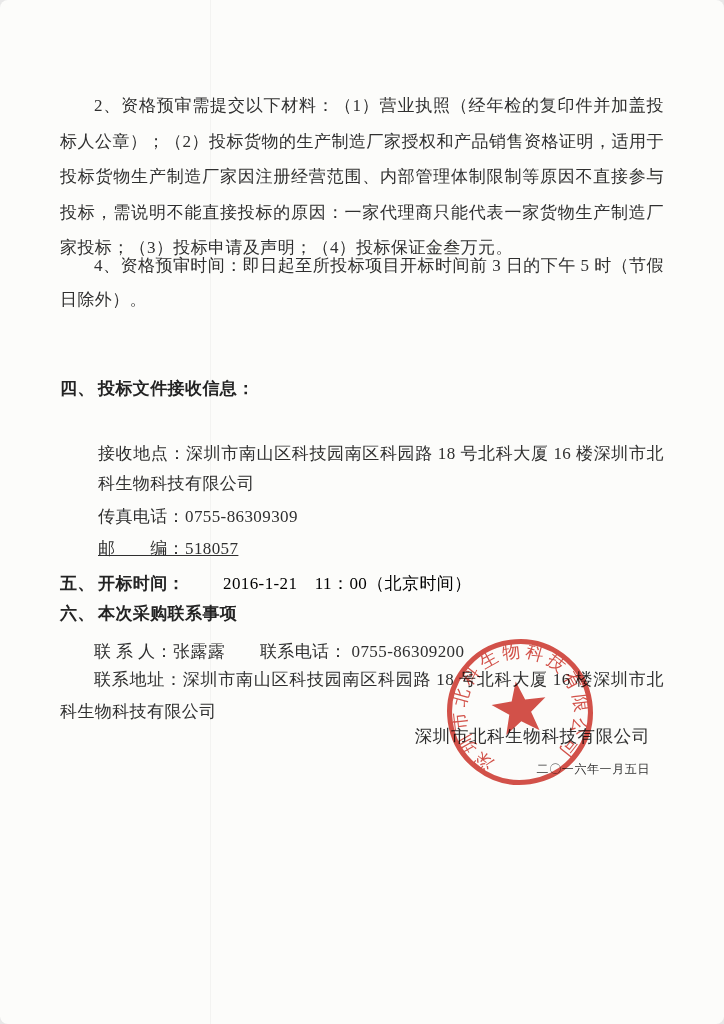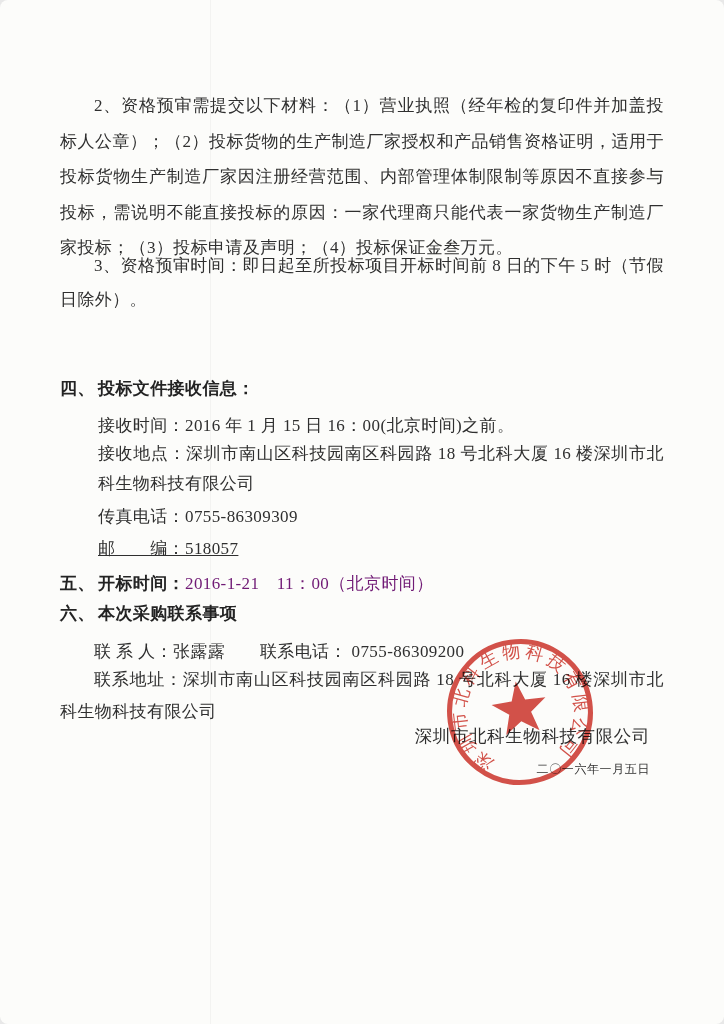--- a/index.html
+++ b/index.html
@@ -24,21 +24,21 @@
   }
   .indent{text-indent:2em;}
   .p1{top:88px;line-height:35.5px;}
   .p2{top:249px;line-height:34px;}
   .p3{top:311px;line-height:33.5px;}
   .heading{display:flex;align-items:baseline;font-weight:700;color:#232323;}
   .h4{top:371px;}
   .h5{top:566px;}
   .h6{top:596px;}
   .hnum{flex:0 0 38px;font-weight:700;}
-  .hval{font-weight:400;color:#701a75;}
+  .hval{font-weight:400;color:#000000;margin-left:38px;}
   .sub{left:98px;width:566px;}
   .s4l1{top:408px;}
   .s4l2{top:439px;line-height:29.5px;}
   .s4l3{top:499px;}
   .s4l4{top:531px;text-decoration:underline;}
   .s6l1{top:634px;}
   .s6l2{top:664px;line-height:32px;}
   .sig{
     position:absolute;right:74px;text-align:right;
     font-size:17.5px;letter-spacing:0.6px;line-height:26px;
@@ -55,29 +55,28 @@
 </style>
 </head>
 <body>
 
 <div class="page">
 
   <div class="scan-line"></div>
 
   <div class="blk p1 indent">2、资格预审需提交以下材料：（1）营业执照（经年检的复印件并加盖投标人公章）；（2）投标货物的生产制造厂家授权和产品销售资格证明，适用于投标货物生产制造厂家因注册经营范围、内部管理体制限制等原因不直接参与投标，需说明不能直接投标的原因：一家代理商只能代表一家货物生产制造厂家投标；（3）投标申请及声明；（4）投标保证金叁万元。</div>
 
-  <div class="blk p2 indent">3、资格预审时间：即日起至所投标项目开标时间前 8 日的下午 5 时（节假日除外）。</div>
+  <div class="blk p2 indent">4、资格预审时间：即日起至所投标项目开标时间前 3 日的下午 5 时（节假日除外）。</div>
 
 
   <div class="blk h4 heading">
     <span class="hnum">四、</span>
     <span>投标文件接收信息：</span>
   </div>
 
-  <div class="blk sub s4l1">接收时间：2016 年 1 月 15 日 16：00(北京时间)之前。</div>
   <div class="blk sub s4l2">接收地点：深圳市南山区科技园南区科园路 18 号北科大厦 16 楼深圳市北科生物科技有限公司</div>
   <div class="blk sub s4l3">传真电话：0755-86309309</div>
   <div class="blk sub s4l4">邮　　编：518057</div>
 
   <div class="blk h5 heading">
     <span class="hnum">五、</span>
     <span>开标时间：</span>
     <span class="hval">2016-1-21　11：00（北京时间）</span>
   </div>
 

